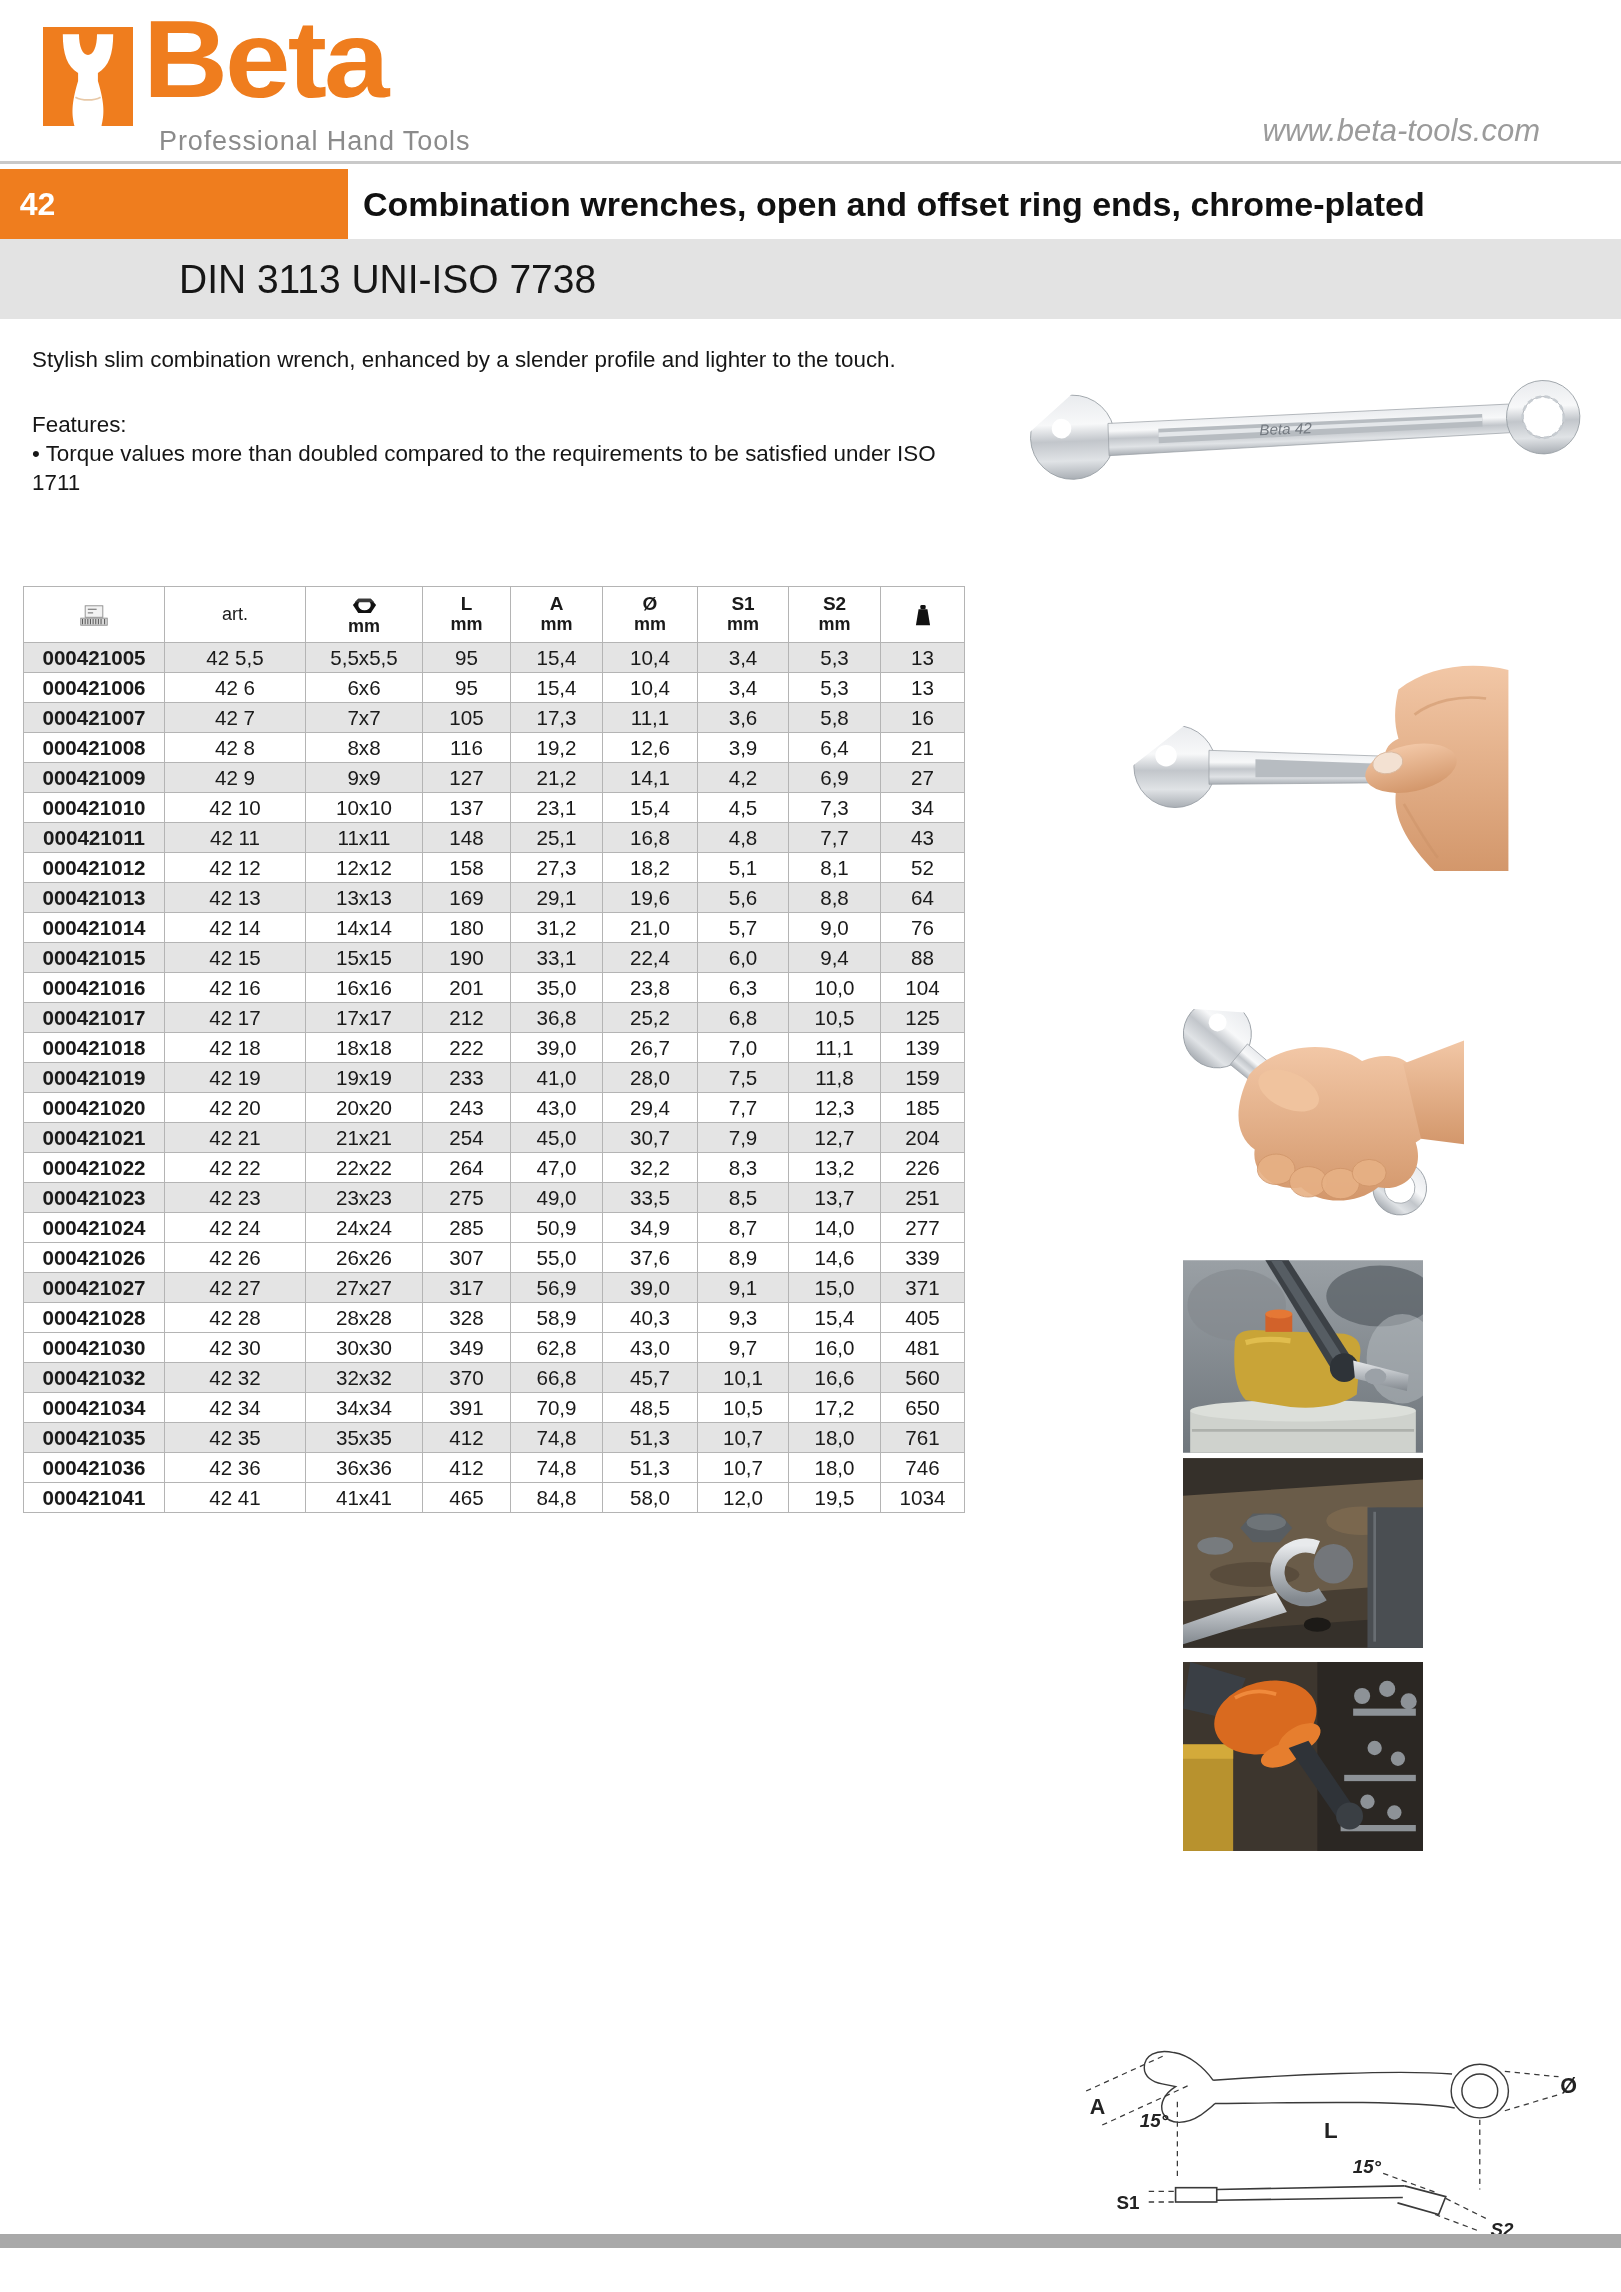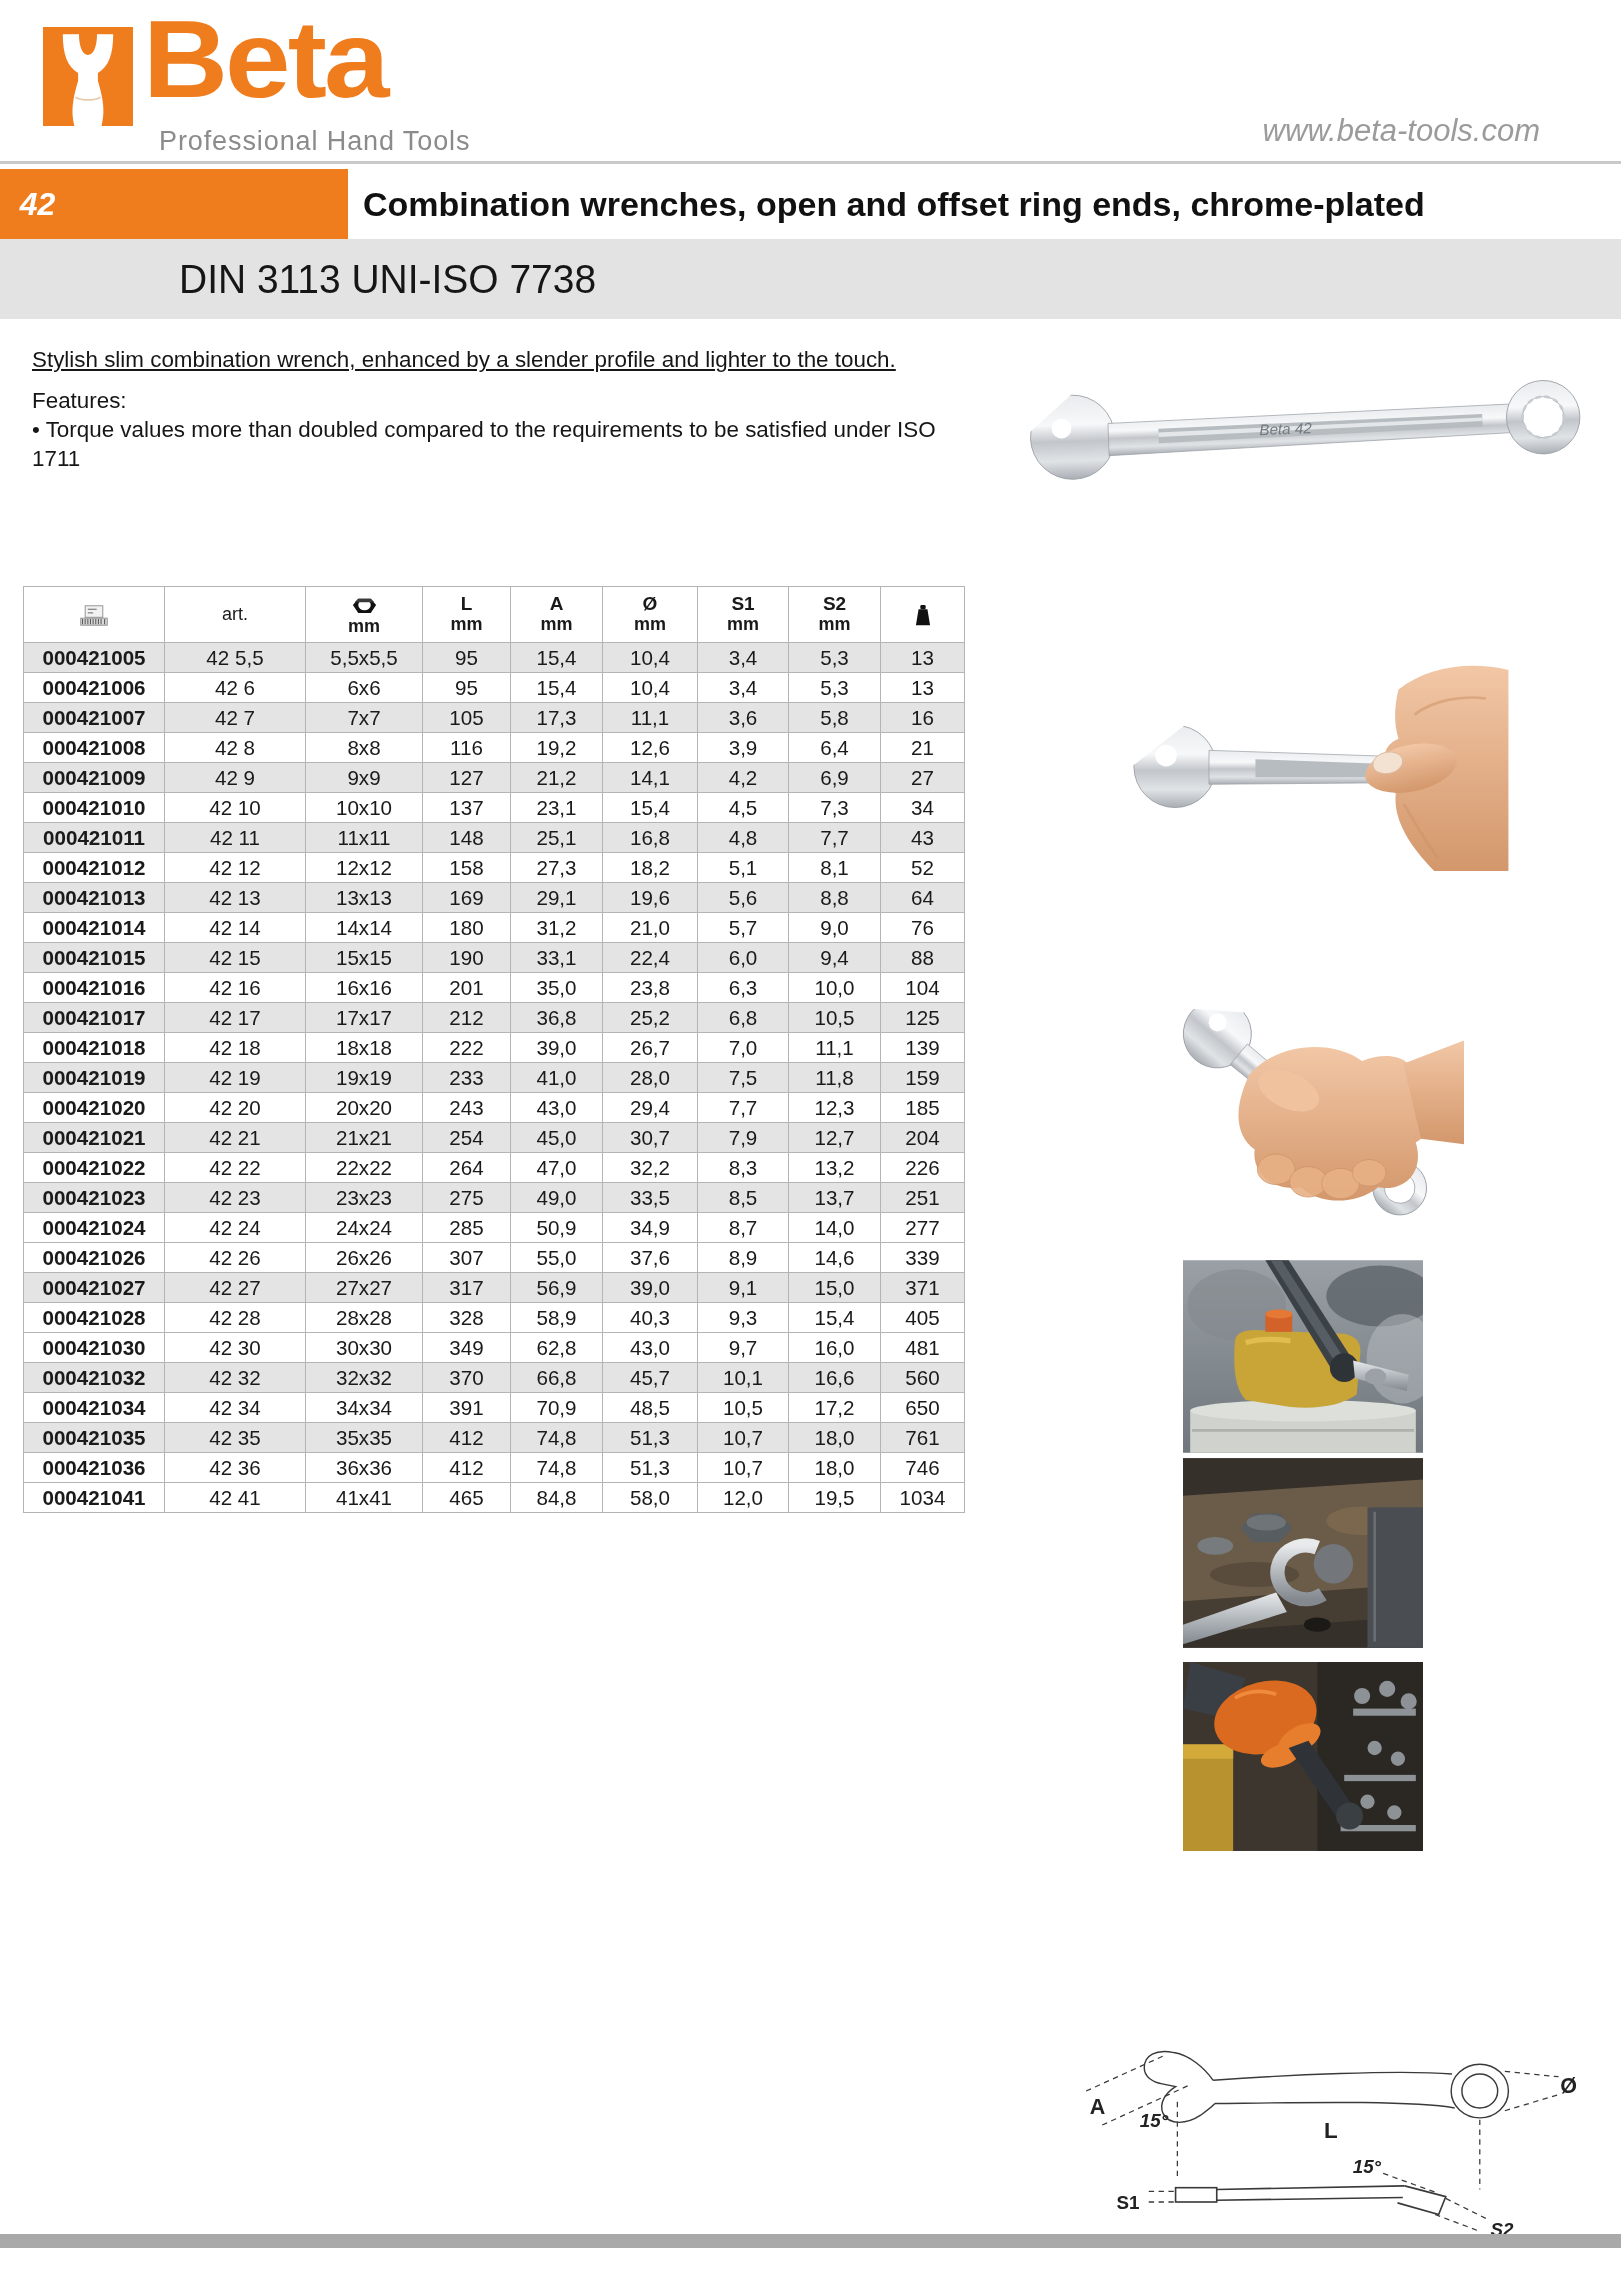--- a/index.html
+++ b/index.html
@@ -11,31 +11,31 @@
   .logo-mark { position:absolute; left:43px; top:27px; width:90px; height:99px; }
   .logo-word { position:absolute; left:143px; top:5.4px; font-size:109px; font-weight:bold;
                color:#ef7d1e; letter-spacing:-2.7px; transform:scaleX(1.08); transform-origin:left top; line-height:1; }
   .logo-tagline { position:absolute; left:159px; top:126px; font-size:27px; color:#8b8b8b; letter-spacing:0.9px; }
   .website { position:absolute; right:82px; top:113px; font-size:31px; font-style:italic; color:#9b9b9b; }
   .top-rule { position:absolute; left:0; top:161px; width:1622px; height:2.7px; background:#c9c9c9; }
 
   
   .title-bar { position:absolute; left:0; top:169px; width:1622px; height:70px; background:#fff; }
   .page-num-block { position:absolute; left:0; top:0; width:348px; height:70px; background:#ef7d1e;
-                    display:flex; align-items:center;font-style:italic; }
+                    display:flex; align-items:center; }
   .page-num { color:#fff; font-size:32px; font-weight:bold; padding-left:19.7px; }
   .page-title { position:absolute; left:363px; top:0; height:70px; display:flex; align-items:center;
                 font-size:34px; font-weight:bold; color:#111; }
   .standards-bar { position:absolute; left:0; top:239px; width:1622px; height:80px; background:#e3e3e3;padding-left:21px; }
   .standards-text { position:absolute; left:179px; top:0; height:80px; display:flex; align-items:center;
                     font-size:41px; color:#161616; transform:scaleX(0.95); transform-origin:left center; }
 
   
   .description { position:absolute; left:32px; top:345px; width:909px; font-size:22.4px; line-height:29px; color:#161616; }
-  .description .intro { margin-bottom:12px;text-decoration:underline; }
+  .description .intro { margin-bottom:36px; }
   .feature-item::before { content:"• "; }
 
   
   .spec-table-wrap { position:absolute; left:23px; top:586px; }
   table.spec { border-collapse:collapse; table-layout:fixed; background:#fff; }
   table.spec th, table.spec td { border:0.9px solid #b4b4b4; text-align:center; vertical-align:middle;
                                  font-size:20.6px; overflow:hidden; white-space:nowrap; }
   table.spec thead th { height:56px; background:#fff; font-weight:bold; }
   table.spec tbody td { height:30px; }
   table.spec tbody tr.odd td { background:#e4e4e4; }

